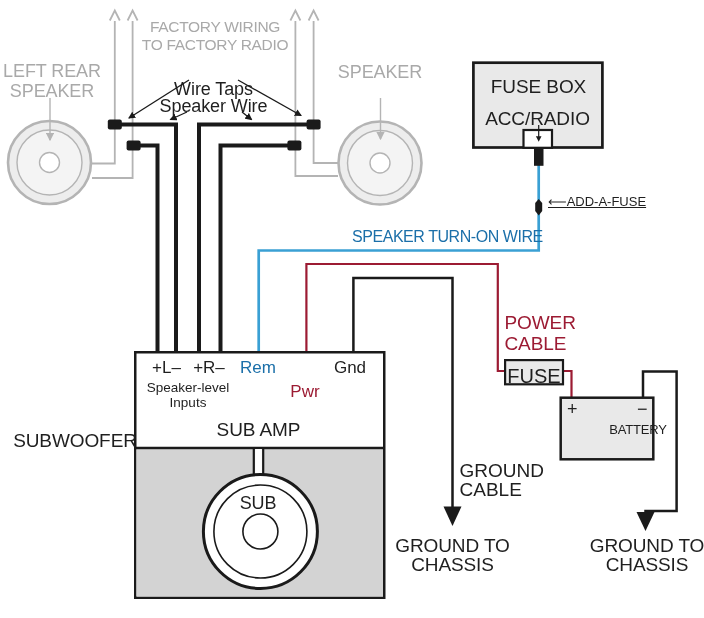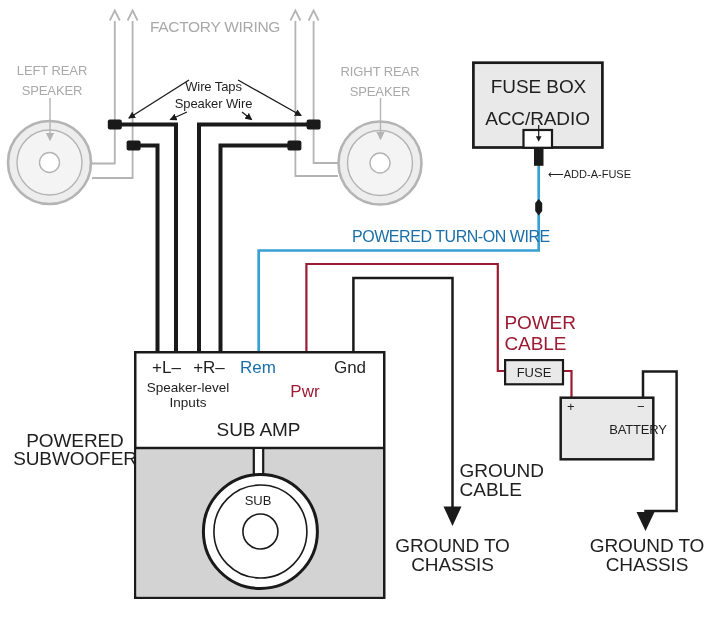--- a/index.html
+++ b/index.html
@@ -8,21 +8,21 @@
     font-family:"Liberation Sans",sans-serif;color:#1f1f1f;
   }
   .canvas svg{position:absolute;left:0;top:0;}
   .lbl{position:absolute;white-space:nowrap;line-height:1.18;}
   .ctr{transform:translateX(-50%);text-align:center;}
   .gray{color:var(--gray-text);}
   .blue{color:var(--blue-text);}
   .red{color:var(--power-red);margin-top:24px;}
   
   .t16{font-size:19px;letter-spacing:-0.1px;}
-  .t15{font-size:13px;letter-spacing:-0.1px;}
+  .t15{font-size:18px;letter-spacing:-0.1px;}
   .t14{font-size:13.5px;line-height:14.6px;}
   .t17{font-size:17px;}
 </style>
 </head>
 <body>
 
 <div class="canvas">
 
   <svg width="704" height="618" viewBox="0 0 704 618">
     <defs>
@@ -112,48 +112,48 @@
     <g stroke="var(--line-black)" stroke-width="1.3" fill="none">
       <path d="M189,80 L129,118" marker-end="url(#ahBlack)"></path>
       <path d="M238,80 L301,115.5" marker-end="url(#ahBlack)"></path>
       <path d="M187,112 L170.5,119.5" marker-end="url(#ahBlack)"></path>
       <path d="M242,112 L251.5,119.5" marker-end="url(#ahBlack)"></path>
     </g>
   </svg>
 
   <div class="lbl ctr gray" style="left:215px;top:17.5px;font-size:15.5px;letter-spacing:-0.3px;line-height:18.5px;">
     <div>FACTORY WIRING</div>
+    <div>TO FACTORY RADIO</div>
   </div>
 
   <div class="lbl ctr gray t15" style="left:52px;top:60.5px;line-height:20px;">
     <div>LEFT REAR</div>
     <div>SPEAKER</div>
   </div>
 
   <div class="lbl ctr gray t15" style="left:380px;top:61.5px;line-height:20px;">
-    <div>RIGHT REAR</div>
     <div>SPEAKER</div>
   </div>
 
   <div class="lbl ctr t15" style="left:213.5px;top:79px;">Wire Taps</div>
   <div class="lbl ctr t15" style="left:213.5px;top:95.5px;">Speaker Wire</div>
 
   <div class="lbl ctr t16" style="left:538.5px;top:76px;">FUSE BOX</div>
   <div class="lbl ctr t16" style="left:537.5px;top:108px;">ACC/RADIO</div>
 
-  <div class="lbl" style="left:548px;top:168px;font-size:11px;">⟵ADD-A-FUSE</div>
+  <div class="lbl" style="left:548px;top:194px;font-size:13px;text-decoration:underline;">⟵ADD-A-FUSE</div>
 
-  <div class="lbl blue" style="left:352px;top:228px;font-size:16px;letter-spacing:-0.45px;">POWERED TURN-ON WIRE</div>
+  <div class="lbl blue" style="left:352px;top:228px;font-size:16px;letter-spacing:-0.45px;">SPEAKER TURN-ON WIRE</div>
 
   <div class="lbl red t16" style="left:504.5px;top:288px;line-height:21px;">
     <div>POWER</div>
     <div>CABLE</div>
   </div>
 
-  <div class="lbl ctr" style="left:534px;top:364.5px;font-size:13px;">FUSE</div>
+  <div class="lbl ctr" style="left:534px;top:364.5px;font-size:20px;">FUSE</div>
 
   <div class="lbl t15" style="left:567px;top:399px;">+</div>
   <div class="lbl t15" style="left:637px;top:399px;">−</div>
   <div class="lbl ctr" style="left:638px;top:421.5px;font-size:13px;letter-spacing:-0.2px;">BATTERY</div>
 
   <div>
     <div class="lbl ctr t17" style="left:166.5px;top:357.5px;">+L–</div>
     <div class="lbl ctr t17" style="left:209px;top:357.5px;">+R–</div>
     <div class="lbl ctr t17 blue" style="left:258px;top:357.5px;">Rem</div>
     <div class="lbl ctr t17 red" style="left:305px;top:357.5px;">Pwr</div>
@@ -162,21 +162,20 @@
 
   <div class="lbl ctr t14" style="left:188px;top:381px;text-align:center;">
     <div>Speaker-level</div>
     <div>Inputs</div>
   </div>
 
   <div class="lbl ctr t16" style="left:258.5px;top:418.5px;">SUB AMP</div>
   <div class="lbl ctr t15" style="left:258px;top:492.5px;">SUB</div>
 
   <div class="lbl ctr t16" style="left:75px;top:431.5px;line-height:18.8px;">
-    <div>POWERED</div>
     <div>SUBWOOFER</div>
   </div>
 
   <div class="lbl" style="left:459.5px;top:462px;font-size:19px;line-height:18.7px;">
     <div>GROUND</div>
     <div>CABLE</div>
   </div>
 
   <div class="lbl ctr t16" style="left:452.5px;top:537px;line-height:18.6px;">
     <div>GROUND TO</div>

